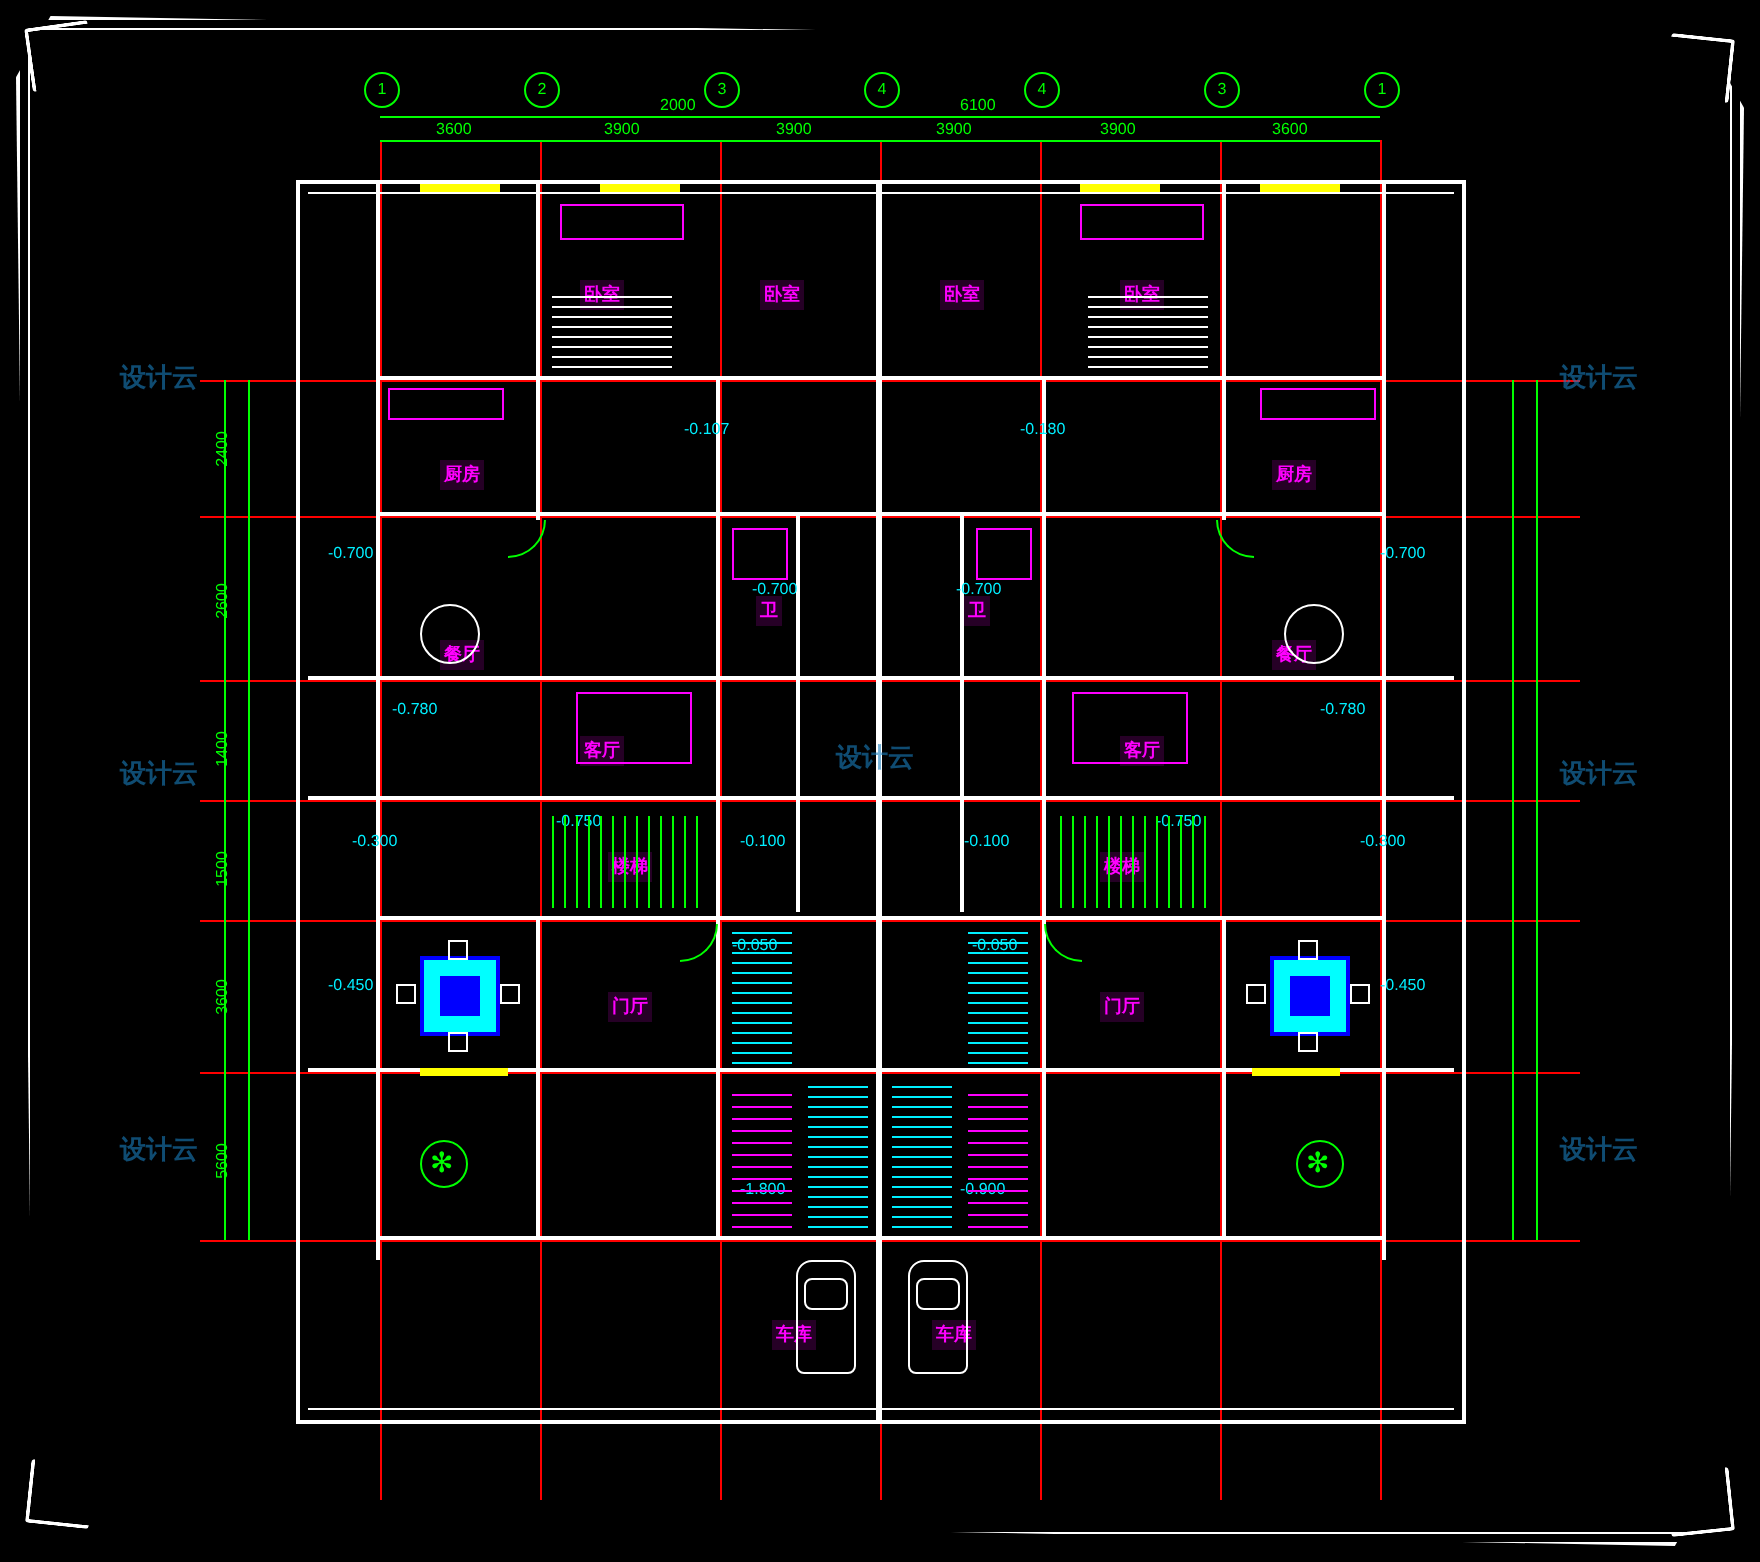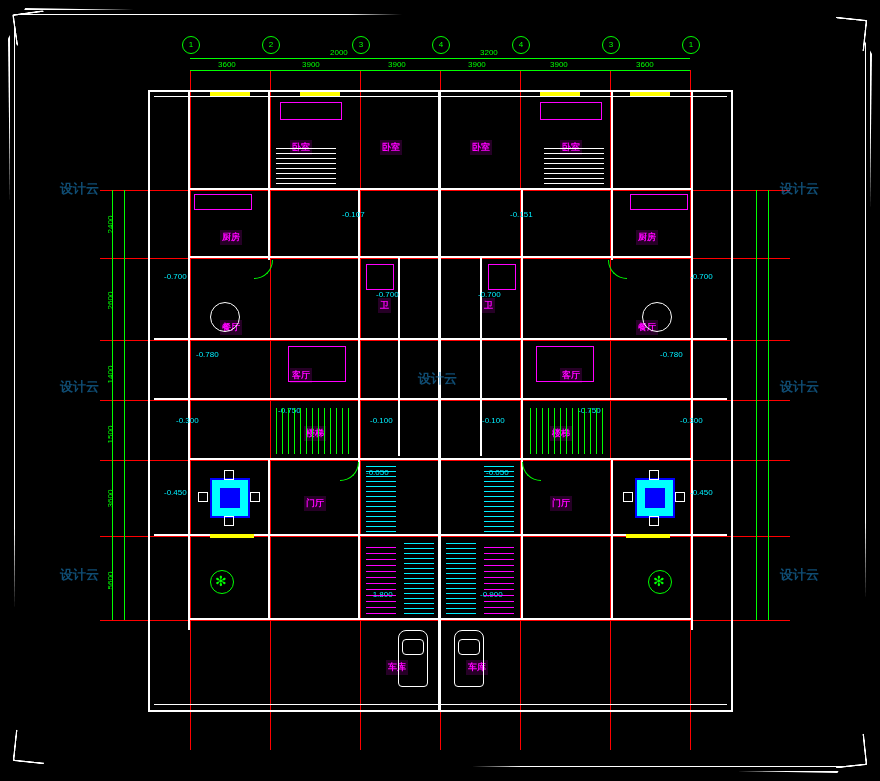--- a/index.html
+++ b/index.html
@@ -78,21 +78,21 @@
   <div class="bubble" style="top:6px;left:562px">3</div>
   <div class="bubble" style="top:6px;left:642px">1</div>
 
   <div class="dim" style="top:30px;left:178px">3600</div>
   <div class="dim" style="top:30px;left:262px">3900</div>
   <div class="dim" style="top:30px;left:348px">3900</div>
   <div class="dim" style="top:30px;left:428px">3900</div>
   <div class="dim" style="top:30px;left:510px">3900</div>
   <div class="dim" style="top:30px;left:596px">3600</div>
   <div class="dim" style="top:18px;left:290px">2000</div>
-  <div class="dim" style="top:18px;left:440px">3200</div>
+  <div class="dim" style="top:18px;left:440px">6100</div>
 
   <div class="dim" style="top:190px;left:62px;transform:rotate(-90deg)">2400</div>
   <div class="dim" style="top:266px;left:62px;transform:rotate(-90deg)">2600</div>
   <div class="dim" style="top:340px;left:62px;transform:rotate(-90deg)">1400</div>
   <div class="dim" style="top:400px;left:62px;transform:rotate(-90deg)">1500</div>
   <div class="dim" style="top:464px;left:62px;transform:rotate(-90deg)">3600</div>
   <div class="dim" style="top:546px;left:62px;transform:rotate(-90deg)">5600</div>
 
   <div class="wline" style="top:60px;left:108px;height:2px;width:585px"></div>
   <div class="wline" style="top:60px;left:108px;width:2px;height:620px"></div>
@@ -144,21 +144,21 @@
   <div class="rlabel" style="top:110px;left:520px">卧室</div>
   <div class="rlabel" style="top:200px;left:596px">厨房</div>
   <div class="rlabel" style="top:268px;left:442px">卫</div>
   <div class="rlabel" style="top:290px;left:596px">餐厅</div>
   <div class="rlabel" style="top:338px;left:520px">客厅</div>
   <div class="rlabel" style="top:396px;left:510px">楼梯</div>
   <div class="rlabel" style="top:466px;left:510px">门厅</div>
   <div class="rlabel" style="top:630px;left:426px">车库</div>
 
   <div class="elev" style="top:180px;left:302px">-0.107</div>
-  <div class="elev" style="top:180px;left:470px">-0.151</div>
+  <div class="elev" style="top:180px;left:470px">-0.180</div>
   <div class="elev" style="top:242px;left:124px">-0.700</div>
   <div class="elev" style="top:242px;left:650px">-0.700</div>
   <div class="elev" style="top:260px;left:336px">-0.700</div>
   <div class="elev" style="top:260px;left:438px">-0.700</div>
   <div class="elev" style="top:320px;left:156px">-0.780</div>
   <div class="elev" style="top:320px;left:620px">-0.780</div>
   <div class="elev" style="top:376px;left:238px">-0.750</div>
   <div class="elev" style="top:376px;left:538px">-0.750</div>
   <div class="elev" style="top:386px;left:330px">-0.100</div>
   <div class="elev" style="top:386px;left:442px">-0.100</div>

